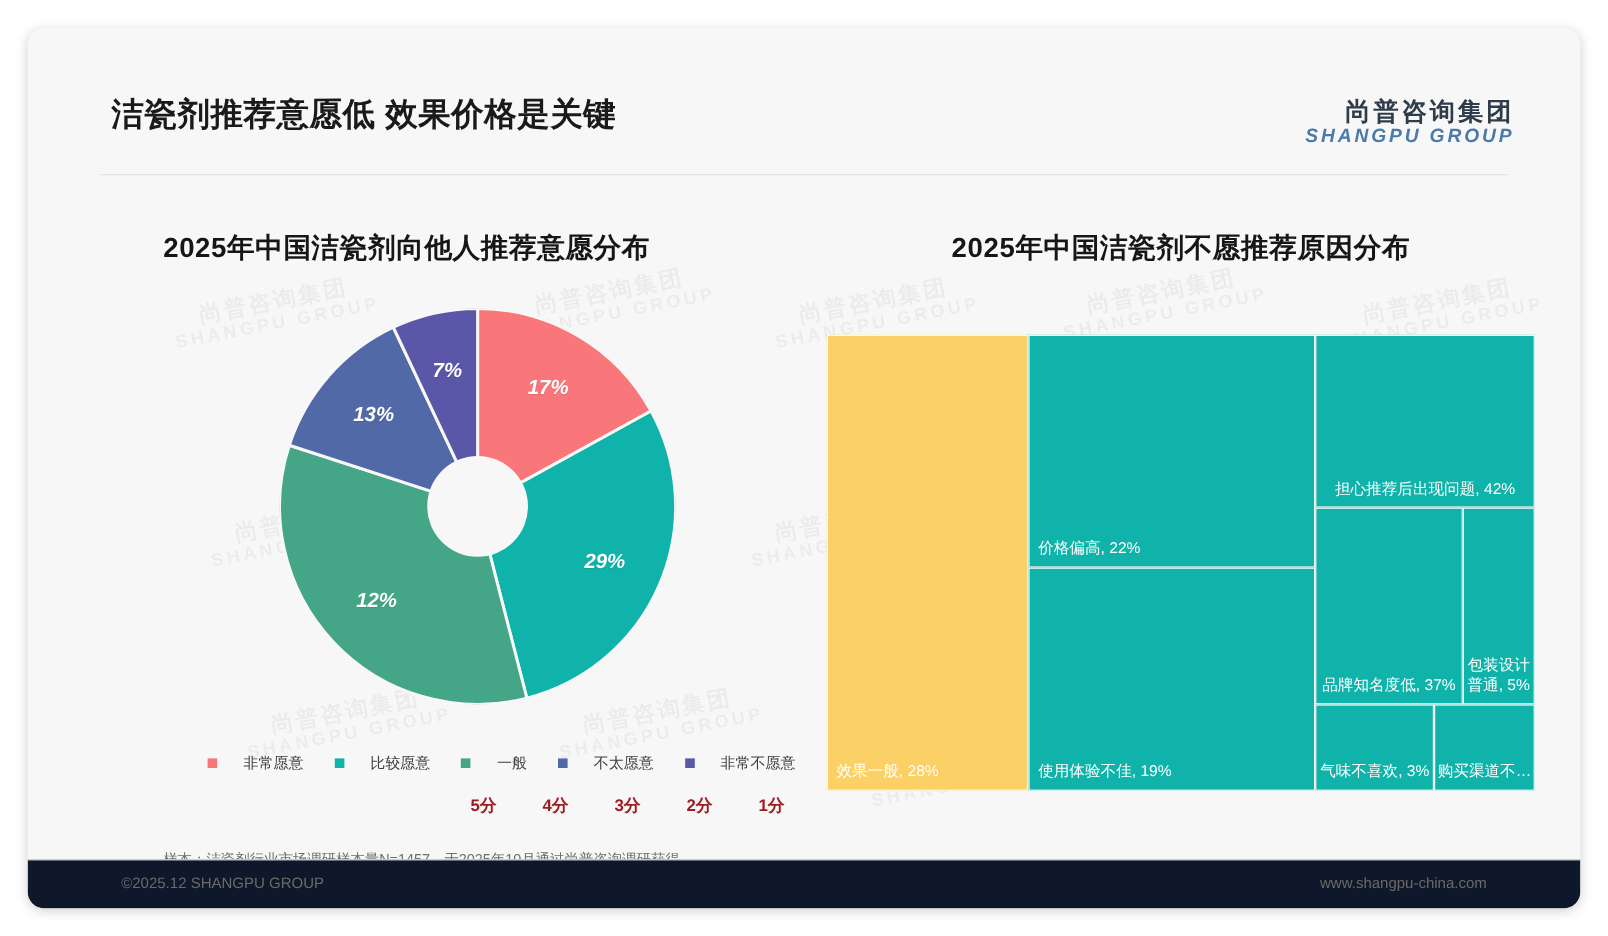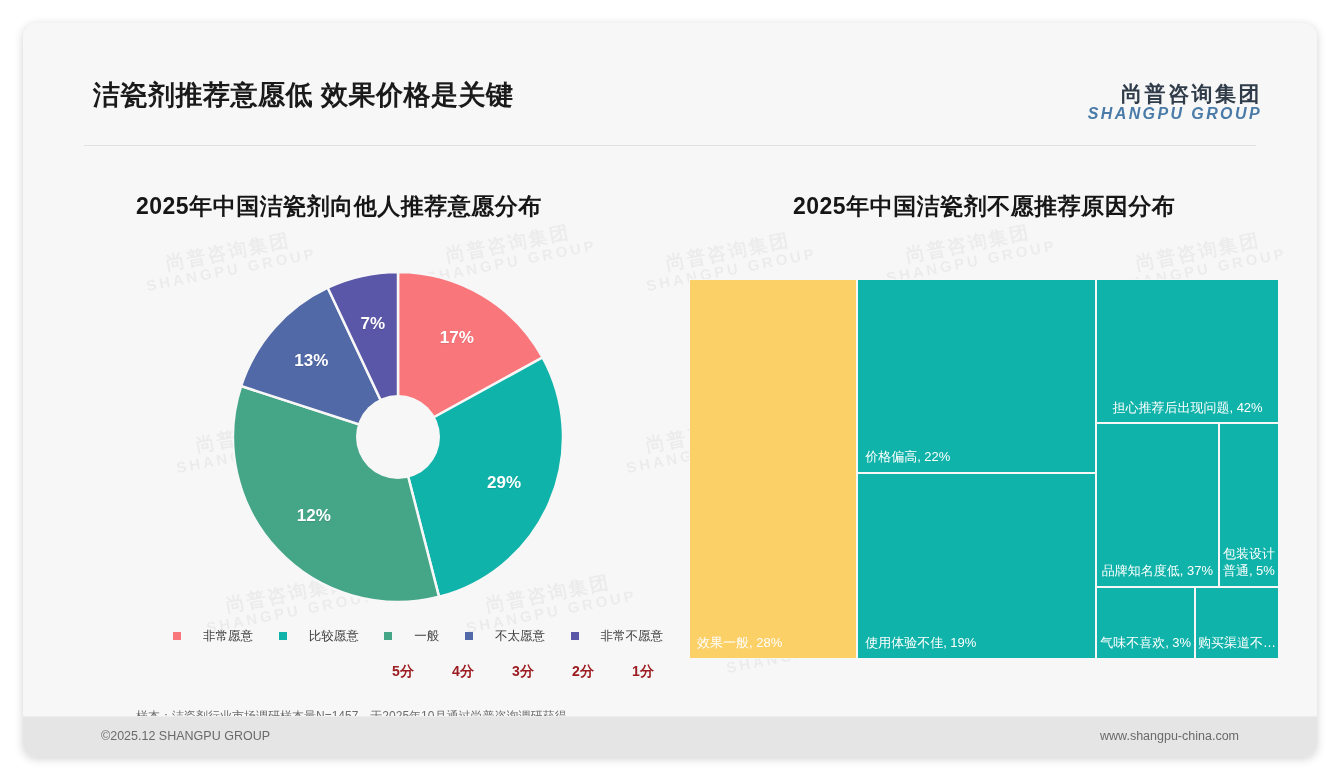--- a/index.html
+++ b/index.html
@@ -29,21 +29,21 @@
   .hdr-rule{position:absolute;left:61px;top:122px;width:1172px;height:1px;
             background:#e2e2e2;z-index:3;}
 
   
   .panel-title{position:absolute;font-size:23px;font-weight:700;color:#161616;
                z-index:4;letter-spacing:.5px;}
   #pt-left{left:113px;top:168px;}
   #pt-right{left:770px;top:168px;}
 
   
-  .donut-wrap{position:absolute;left:210px;top:249px;width:330px;height:330px;z-index:4;}
+  .donut-wrap{position:absolute;left:210px;top:234px;width:330px;height:330px;z-index:4;font-style:italic;}
   .donut-wrap svg{display:block;}
   .dlabel{position:absolute;color:#fff;font-size:17px;font-weight:700;
           transform:translate(-50%,-50%);text-shadow:0 1px 1px rgba(0,0,0,.10);}
 
   
   .legend{position:absolute;left:150px;top:603px;width:490px;height:20px;z-index:4;
           display:flex;justify-content:space-between;align-items:center;}
   .lg-item{display:flex;align-items:center;gap:22px;}
   .lg-sw{width:8px;height:8px;display:inline-block;}
   .lg-tx{font-size:12.5px;color:#3c3c3c;white-space:nowrap;}
@@ -55,21 +55,21 @@
   
   .tm{position:absolute;left:666px;top:256px;width:590px;height:380px;z-index:4;}
   .tile{position:absolute;box-sizing:border-box;border:1.5px solid #f7f7f7;
         color:#fff;overflow:hidden;}
   .tile .tx{position:absolute;left:7px;right:5px;font-size:13px;line-height:1.3;}
   .tile.bl .tx{bottom:6px;}
   .tile.ctr .tx{left:0;right:0;text-align:center;}
 
   
   .note{position:absolute;left:113px;top:685px;font-size:12px;color:#6d6d6d;z-index:4;}
-  .botbar{position:absolute;left:0;bottom:0;width:100%;height:40px;background:#e5e5e5;
+  .botbar{position:absolute;left:0;bottom:0;width:100%;height:40px;background:#0f172a;
           border-top:1px solid #ededed;z-index:4;}
   .bot-l{position:absolute;left:78px;top:12px;font-size:12.5px;color:#6a6a6a;}
   .bot-r{position:absolute;right:78px;top:12px;font-size:12.5px;color:#6a6a6a;}
 </style>
 </head>
 <body>
 
 <div class="slide">
 
   <div class="wm-layer" id="wmLayer">

